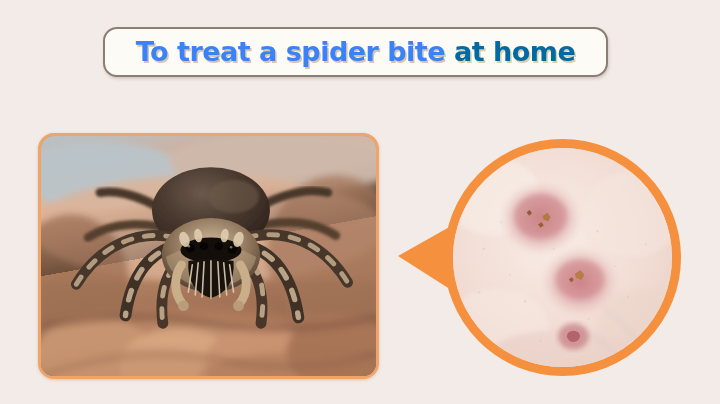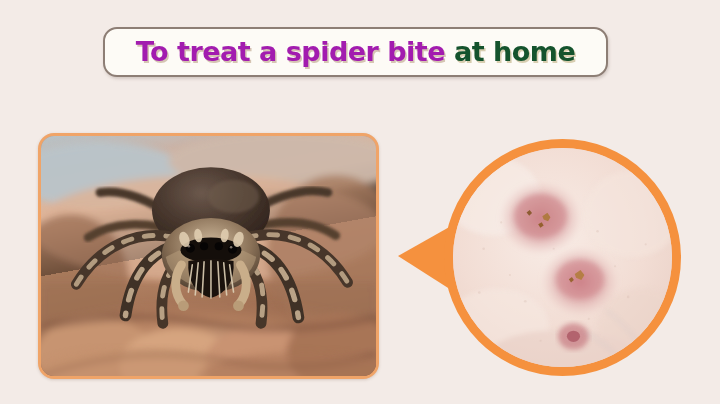--- a/index.html
+++ b/index.html
@@ -40,25 +40,25 @@
   #title-text {
     white-space: nowrap;
     font-family: "DejaVu Sans", sans-serif;
     font-weight: bold;
     font-size: 27px;
     letter-spacing: -0.5px;
     line-height: 1;
     padding-bottom: 2px;
   }
   .t-orange {
-    color: #a21caf;
+    color: #3b82f6;
     text-shadow: 1.5px 1.5px 0px rgba(150,110,70,0.38);
   }
   .t-cream {
-    color: #14532d;
+    color: #0369a1;
     text-shadow: 1.5px 1.5px 0px rgba(170,150,90,0.45);
   }
 
   
   #spider-photo {
     position: absolute;
     left: 38px;
     top: 133px;
     width: 341px;
     height: 246px;

